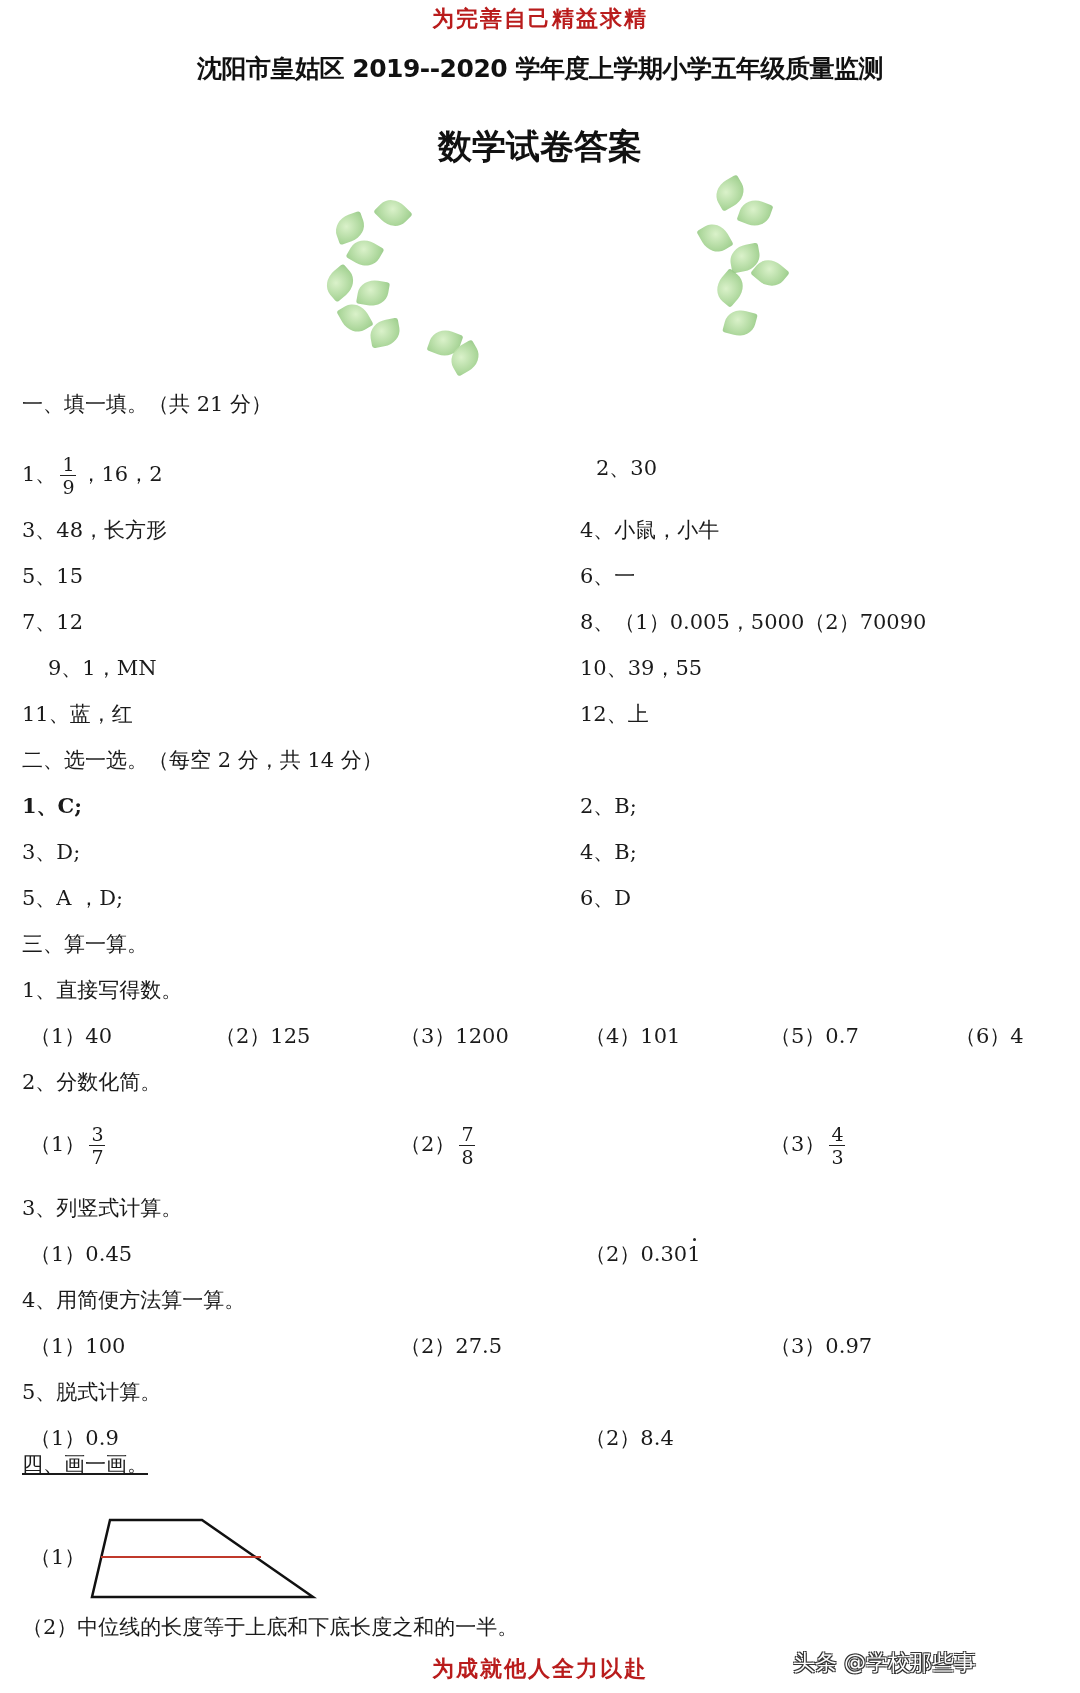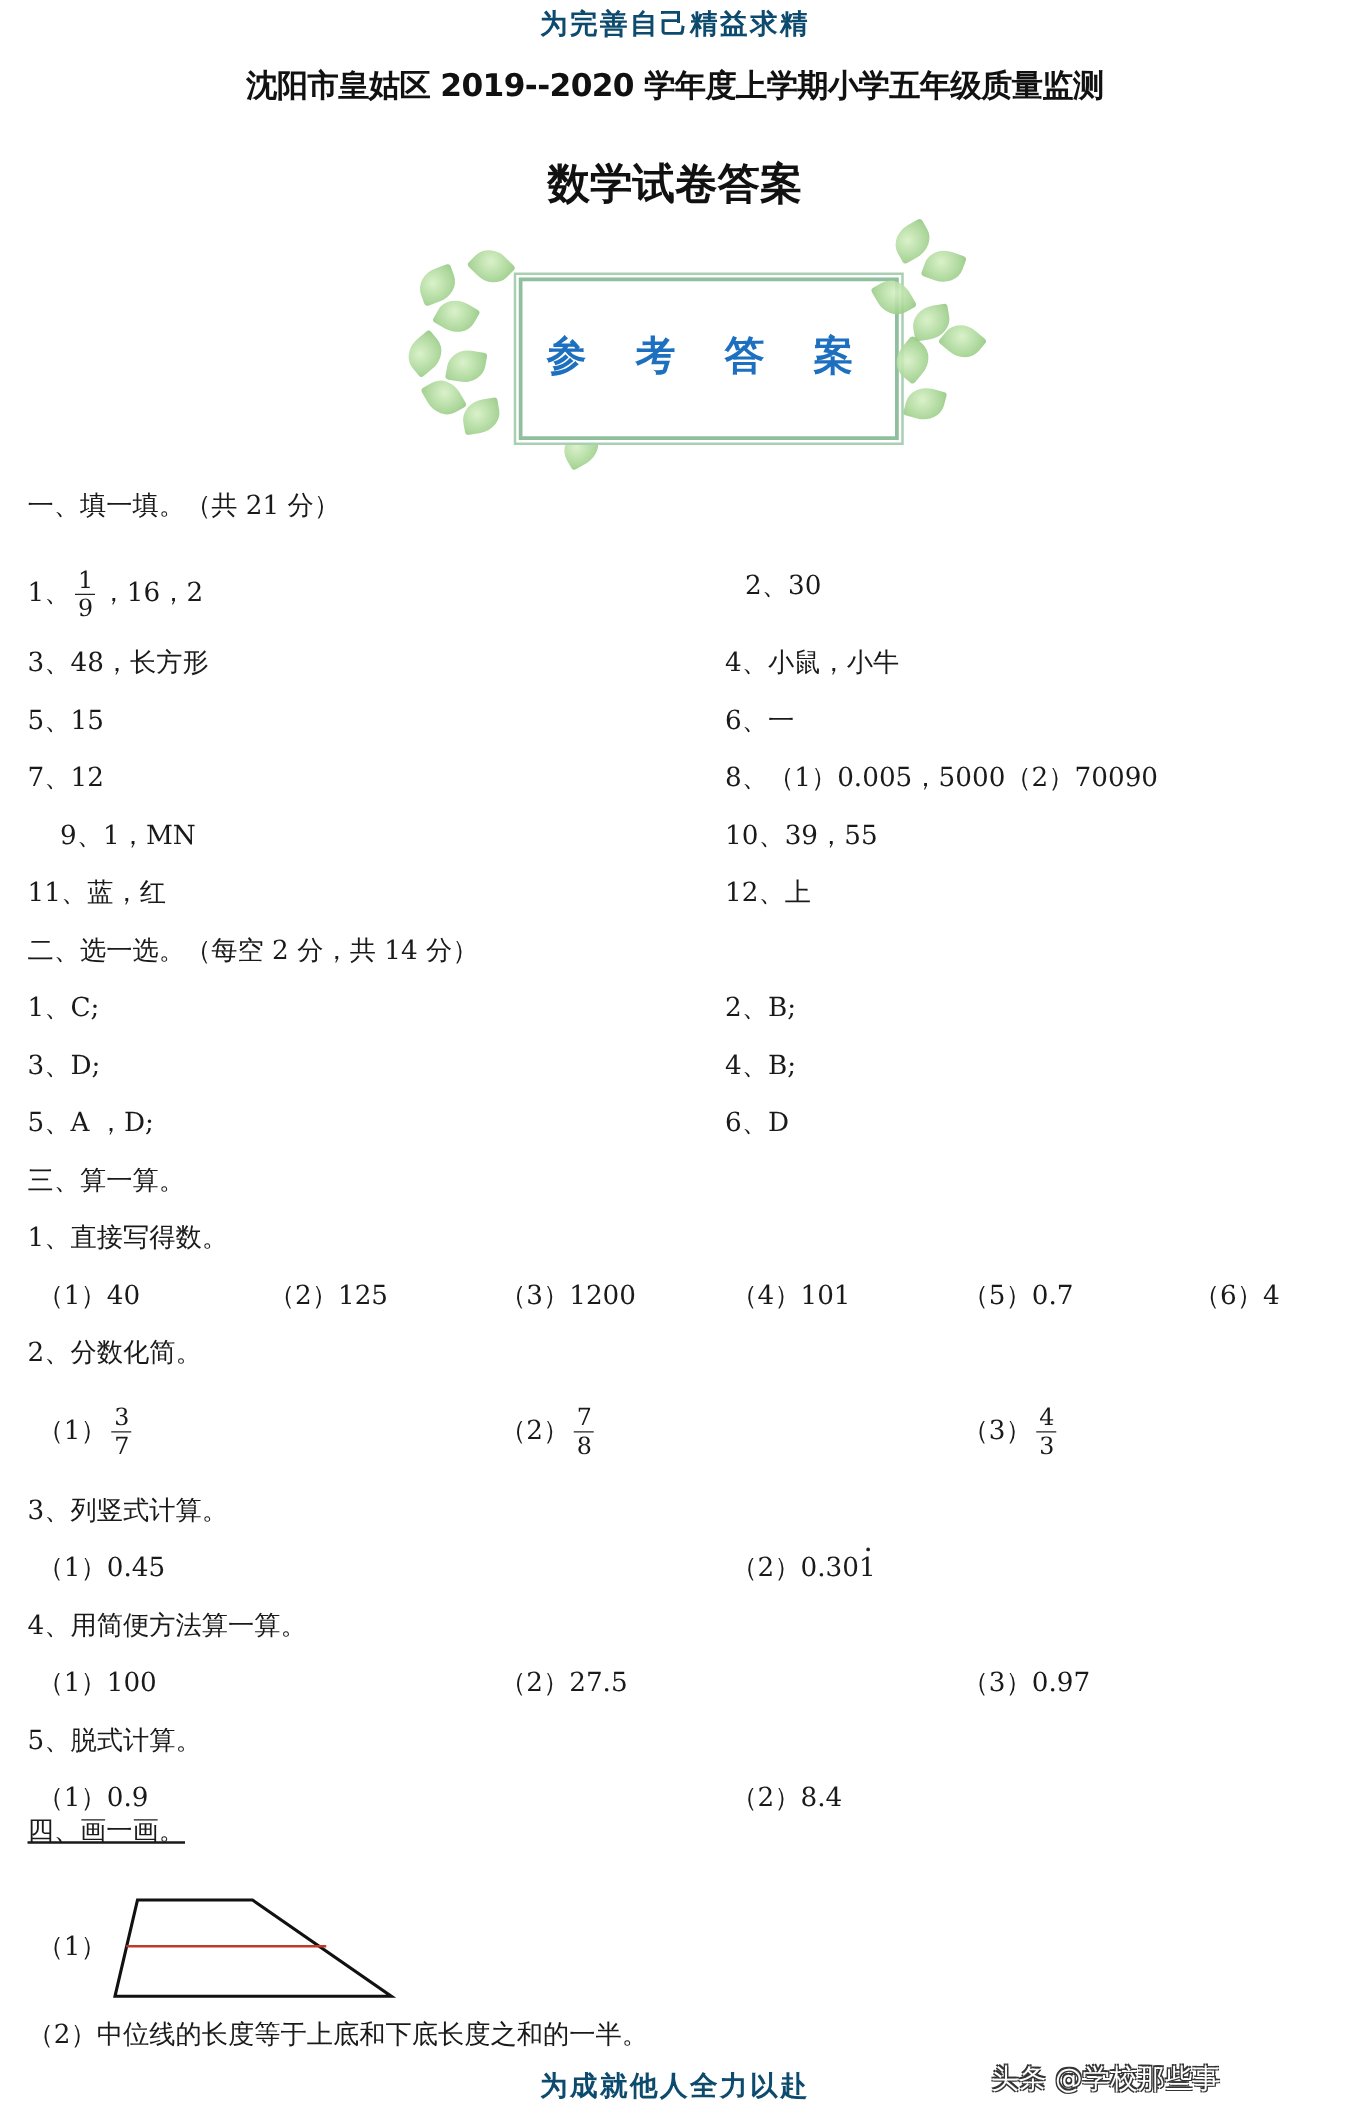--- a/index.html
+++ b/index.html
@@ -5,21 +5,21 @@
   html, body { margin: 0; padding: 0; background: #ffffff; }
   body {
     width: 1080px; height: 1693px; position: relative; overflow: hidden;
     font-family: "DejaVu Serif", "Liberation Serif", serif;
     color: #1a1a1a;
   }
   .abs { position: absolute; }
   .motto {
     left: 0; width: 1080px; text-align: center;
     font-family: "DejaVu Serif", serif; font-weight: bold; font-size: 22px;
-    letter-spacing: 2px; color: #0c4a6e;
+    letter-spacing: 2px; color: #b91c1c;
   }
   .title {
     left: 0; width: 1080px; text-align: center;
     font-family: "DejaVu Sans", "Liberation Sans", sans-serif;
     font-weight: bold; color: #111;
   }
   .t1 { top: 52px; font-size: 25px; letter-spacing: -0.5px; }
   .t2 { top: 124px; font-size: 34px; }
 
   
@@ -72,23 +72,20 @@
 <div class="abs frame-wrap">
   <div class="leaf" style="left:5px;top:35px;transform:rotate(-20deg);"></div>
   <div class="leaf" style="left:20px;top:60px;transform:rotate(30deg);"></div>
   <div class="leaf" style="left:-5px;top:90px;transform:rotate(-40deg);"></div>
   <div class="leaf" style="left:28px;top:100px;transform:rotate(10deg);"></div>
   <div class="leaf" style="left:10px;top:125px;transform:rotate(60deg);"></div>
   <div class="leaf" style="left:40px;top:140px;transform:rotate(-10deg);"></div>
   <div class="leaf" style="left:48px;top:20px;transform:rotate(45deg);"></div>
   <div class="leaf" style="left:100px;top:150px;transform:rotate(20deg);"></div>
   <div class="leaf" style="left:120px;top:165px;transform:rotate(-30deg);"></div>
-  <div class="frame">
-    <div class="frame-text">参 考 答 案</div>
-  </div>
   <div class="leaf" style="left:385px;top:0px;transform:rotate(-30deg);"></div>
   <div class="leaf" style="left:410px;top:20px;transform:rotate(20deg);"></div>
   <div class="leaf" style="left:370px;top:45px;transform:rotate(60deg);"></div>
   <div class="leaf" style="left:400px;top:65px;transform:rotate(-10deg);"></div>
   <div class="leaf" style="left:425px;top:80px;transform:rotate(40deg);"></div>
   <div class="leaf" style="left:385px;top:95px;transform:rotate(-50deg);"></div>
   <div class="leaf" style="left:395px;top:130px;transform:rotate(15deg);"></div>
 </div>
 
 <div class="abs line" style="left:22px;top:390px;">一、填一填。（共 21 分）</div>
@@ -105,21 +102,21 @@
 <div class="abs line" style="left:22px;top:562px;">5、15</div>
 <div class="abs line" style="left:580px;top:562px;">6、一</div>
 <div class="abs line" style="left:22px;top:608px;">7、12</div>
 <div class="abs line" style="left:580px;top:608px;">8、（1）0.005，5000（2）70090</div>
 <div class="abs line" style="left:22px;top:654px;margin-left:26px;">9、1，MN</div>
 <div class="abs line" style="left:580px;top:654px;">10、39，55</div>
 <div class="abs line" style="left:22px;top:700px;">11、蓝，红</div>
 <div class="abs line" style="left:580px;top:700px;">12、上</div>
 
 <div class="abs line" style="left:22px;top:746px;">二、选一选。（每空 2 分，共 14 分）</div>
-<div class="abs line" style="left:22px;top:792px;">1、C;</div>
+<div class="abs line" style="left:22px;top:792px;font-weight:bold;">1、C;</div>
 <div class="abs line" style="left:580px;top:792px;">2、B;</div>
 <div class="abs line" style="left:22px;top:838px;">3、D;</div>
 <div class="abs line" style="left:580px;top:838px;">4、B;</div>
 <div class="abs line" style="left:22px;top:884px;">5、A ，D;</div>
 <div class="abs line" style="left:580px;top:884px;">6、D</div>
 
 <div class="abs line" style="left:22px;top:930px;">三、算一算。</div>
 <div class="abs line" style="left:22px;top:976px;">1、直接写得数。</div>
 <div class="abs line" style="left:30px;top:1022px;">（1）40</div>
 <div class="abs line" style="left:215px;top:1022px;">（2）125</div>

